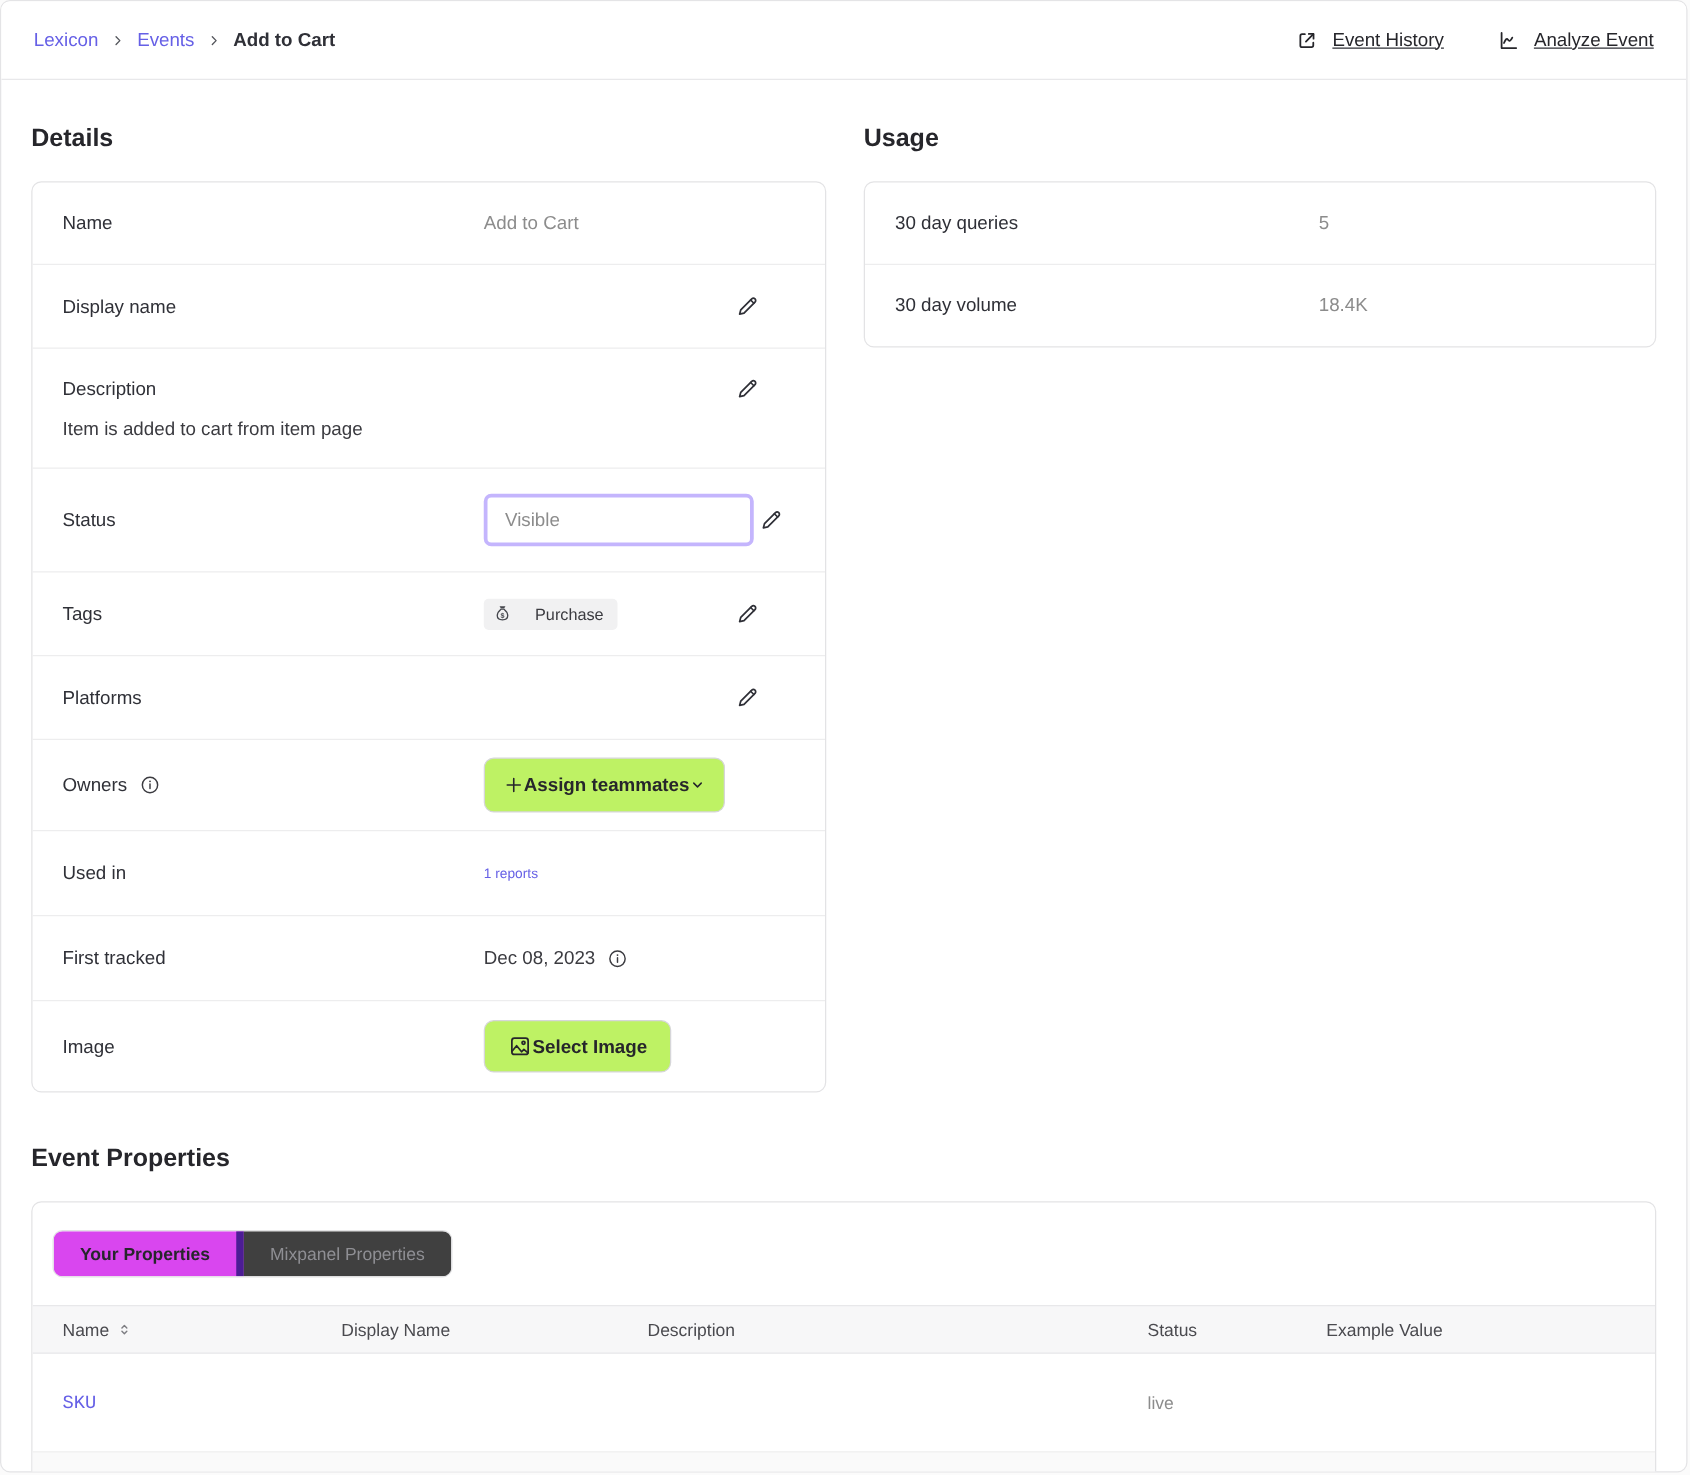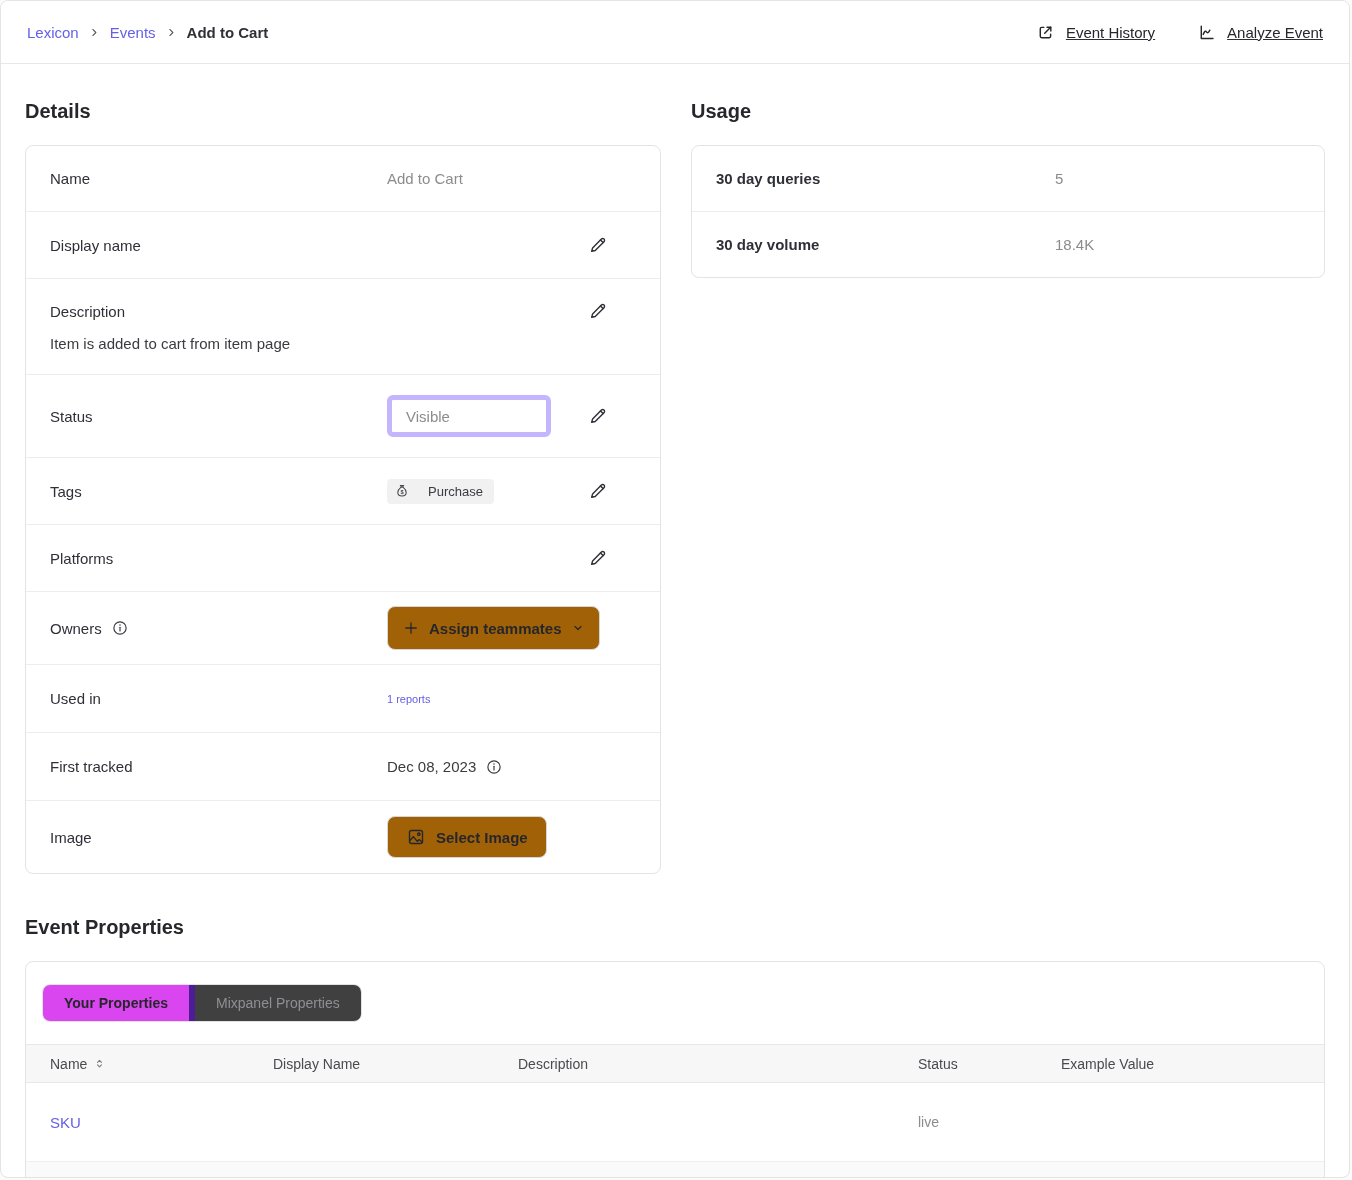--- a/index.html
+++ b/index.html
@@ -46,61 +46,61 @@
              display:flex; align-items:center; gap:9px; }
   .d-value { color:#8c8c8c; }
   .d-value-dark { color:#3b3b40; display:flex; align-items:center; gap:9px; }
   .pencil-btn { margin-left:auto; margin-right:24px; background:none; border:none;
                 color:#2f3037; cursor:pointer; display:flex; padding:4px; }
   .d-row-desc { display:block; padding:17px 24px 22px; border-top:1px solid #ededee; }
   .desc-top { display:flex; align-items:center; min-height:30px; font-size:15px; }
   .desc-top .d-label { width:auto; }
   .desc-text { margin-top:9px; font-size:15px; color:#3b3b40; }
   .status-input {
-    width:164px; height:42px; box-sizing:border-box; border:5px solid #c4b5fd;
+    width:216px; height:42px; box-sizing:border-box; border:3px solid #c4b5fd;
     border-radius:6px; padding:0 14px; font-size:15px; font-family:inherit;
     color:#5a5a5f; background:#fff;
   }
   .status-input::placeholder { color:#8c8c8c; }
   .tag-chip {
     display:inline-flex; align-items:center; gap:19px; background:#f1f1f2;
     border-radius:4px; padding:5px 11px 5px 8px; font-size:13px; color:#3b3b40;
   }
   .outline-btn {
-    display:inline-flex; align-items:center; gap:10px; background:#a16207;
+    display:inline-flex; align-items:center; background:#bef264;
     border:1px solid #d6d6d9; border-radius:8px; cursor:pointer;
     font-family:inherit; font-size:15px; font-weight:600; color:#26262b;
   }
   .assign-btn { height:44px; padding:0 15px; }
   .select-img-btn { height:42px; padding:0 18px; }
   .link { color:#6660e6; cursor:pointer; text-decoration:none; font-size:11px; }
   
   .u-row { display:flex; align-items:center; min-height:65px; padding:0 24px;
            border-top:1px solid #ededee; font-size:15px; }
   .u-row.first { border-top:0; }
-  .u-label { width:339px; flex:none; font-weight:700; }
+  .u-label { width:339px; flex:none; font-weight:400; }
   .u-value { color:#8c8c8c; }
   
   .ep-section { margin-top:42px; }
   .ep-card { border:1px solid #e3e3e5; border-radius:8px; background:#fff; overflow:hidden; }
   .ep-tabs-wrap { padding:22px 16px; }
   .tabs { display:inline-flex; border:1px solid #e2e2e4; border-radius:8px; overflow:hidden; }
   .tab { padding:10px 21px; font-size:14px; color:#8f8f94; background:#404040;
          border:none; cursor:pointer; font-family:inherit; }
   .tab.active { background:#d946ef; color:#26262b; font-weight:600;
                 border-right:6px solid #4c1d95; }
   .ep-grid { display:grid; grid-template-columns:247px 245px 400px 143px 1fr; align-items:center; }
   .ep-head { height:37px; background:#f7f7f8; border-top:1px solid #e8e8ea;
              border-bottom:1px solid #e8e8ea; font-size:14px; color:#4a4a4f; font-weight:500; }
   .cell-first { padding-left:24px; display:flex; align-items:center; gap:6px; }
   .sort-btn { background:none; border:none; padding:0; display:flex; color:#7d7d82; cursor:pointer; }
   .ep-row { min-height:78px; border-top:1px solid #efeff0; cursor:pointer; }
   .ep-row.r0 { border-top:0; }
   .ep-row.alt { background:#fafafa; }
-  .prop-name { color:#6660e6; font-size:15px; padding-left:24px; }
+  .prop-name { color:#6660e6; font-size:15px; padding-left:24px;font-family:Liberation Mono, monospace; }
   .prop-status { color:#8c8c8c; font-size:14px; }
 </style>
 </head>
 <body>
 
 <div class="frame">
 
   <div class="topbar">
     <nav class="breadcrumb">
       <a class="crumb-link">Lexicon</a>

